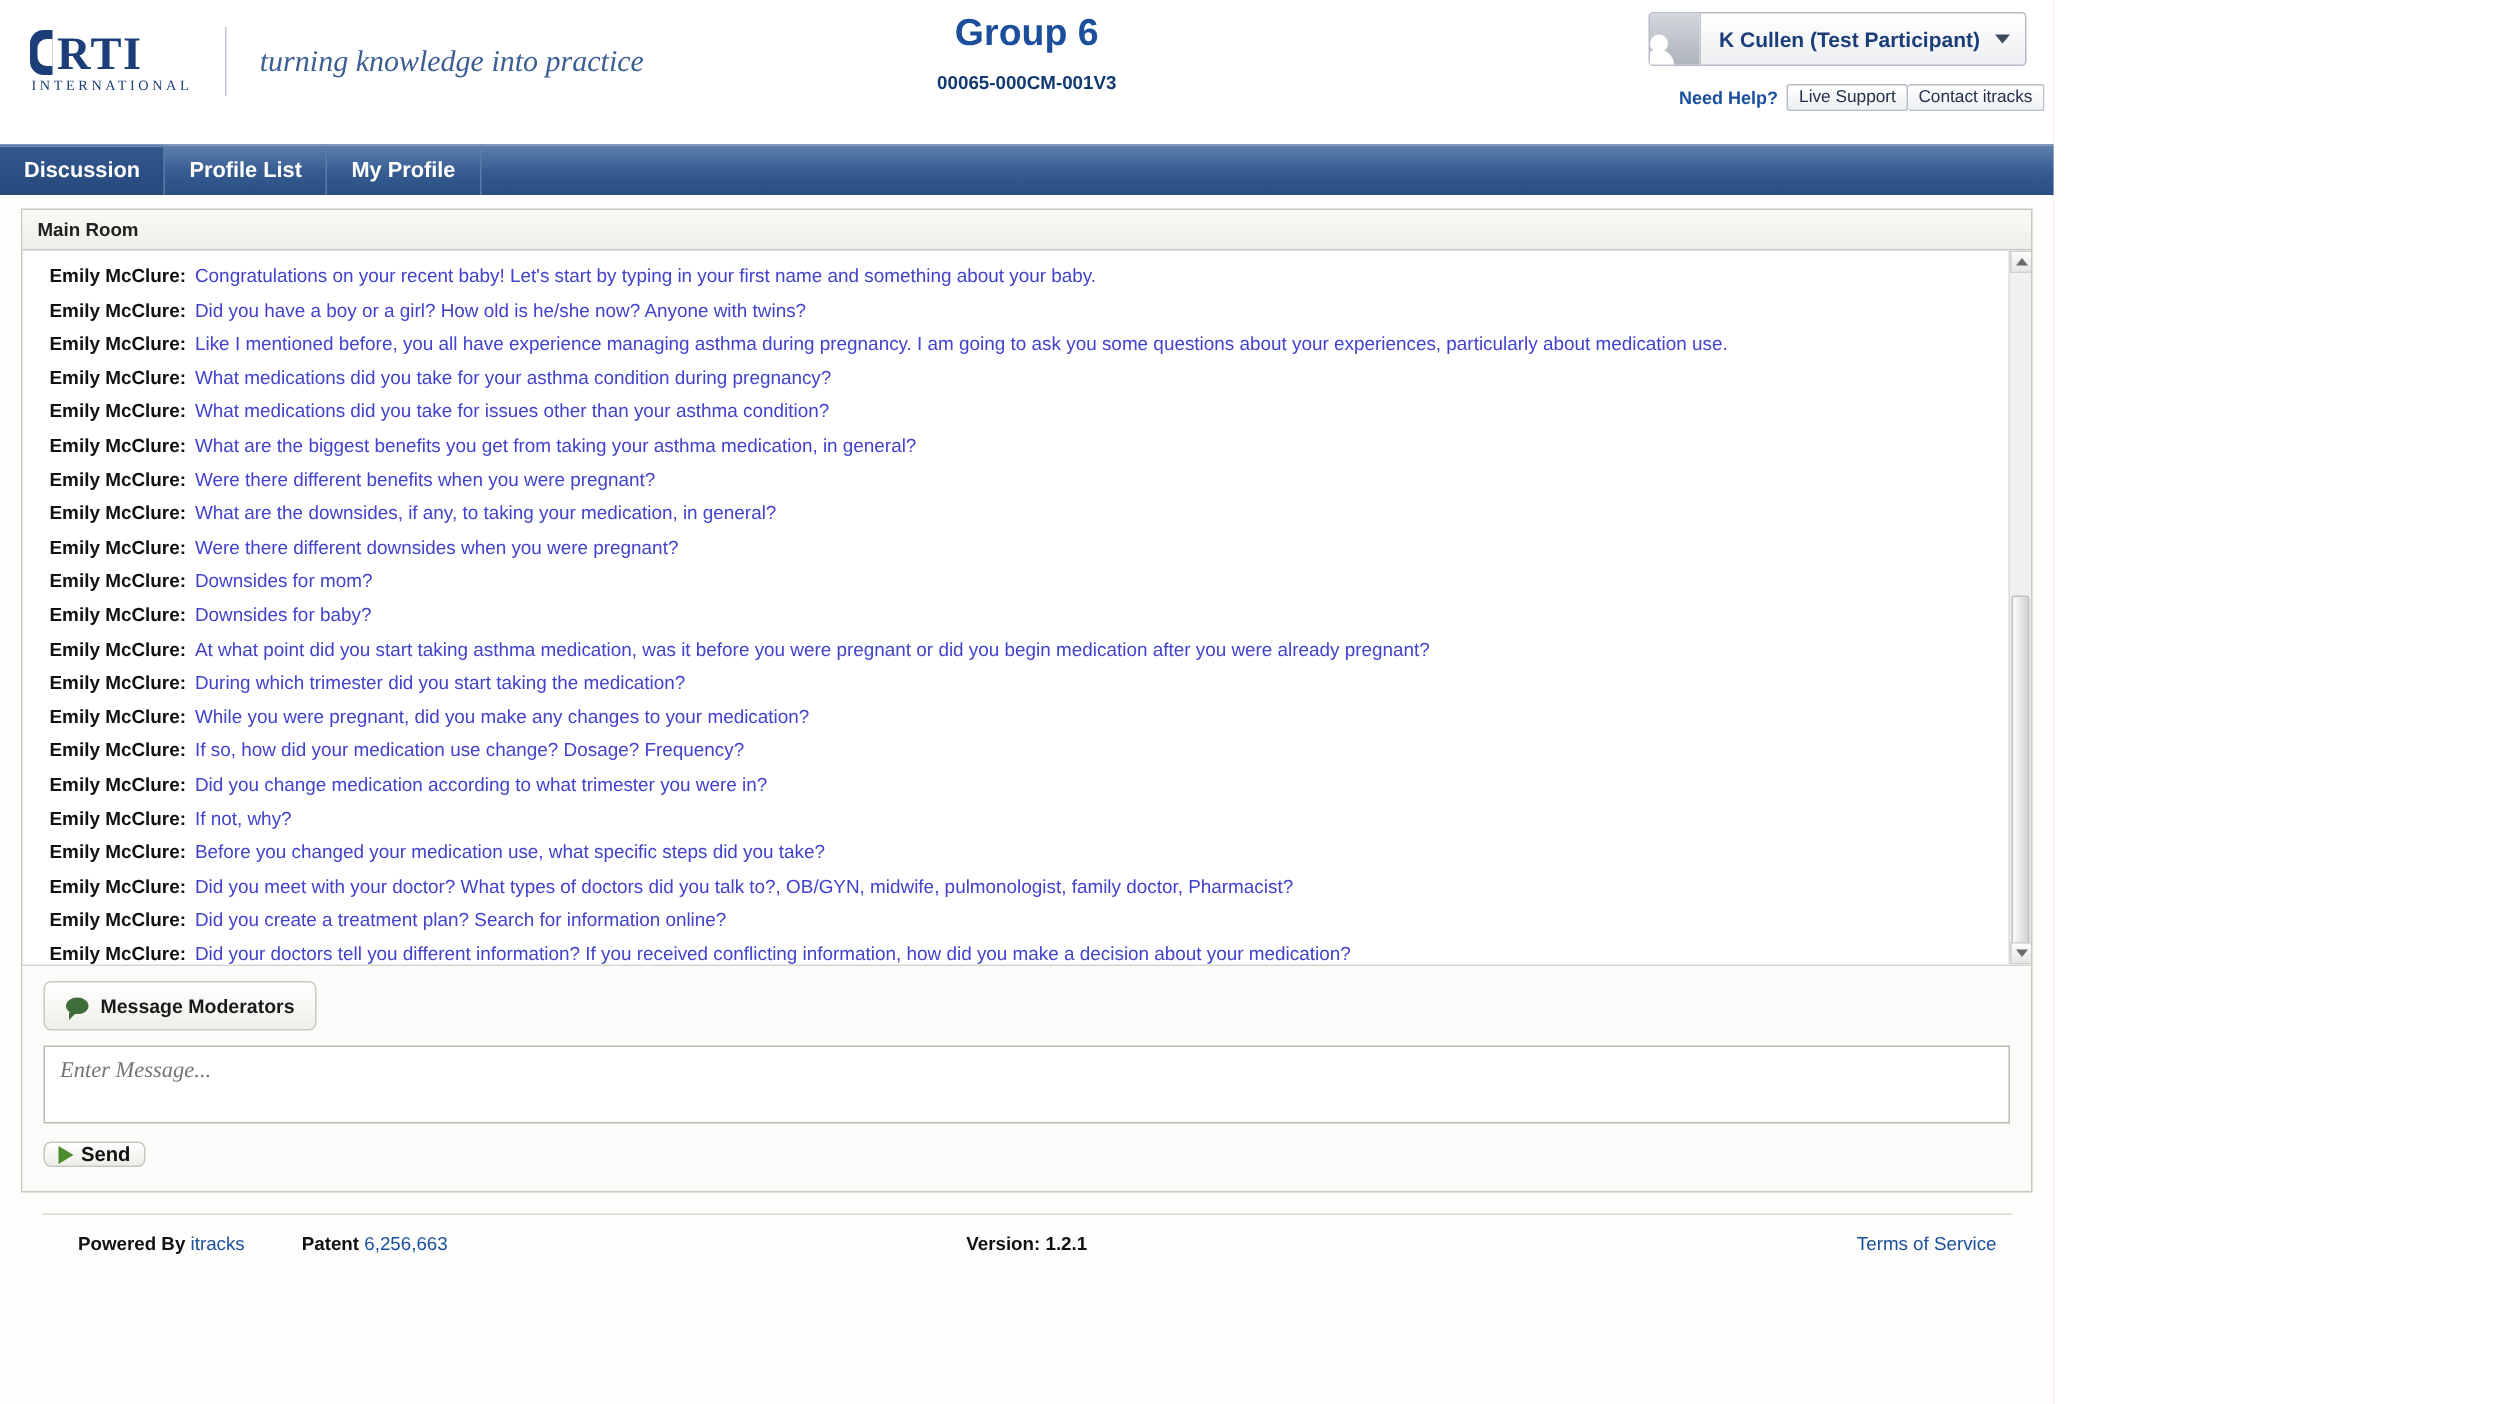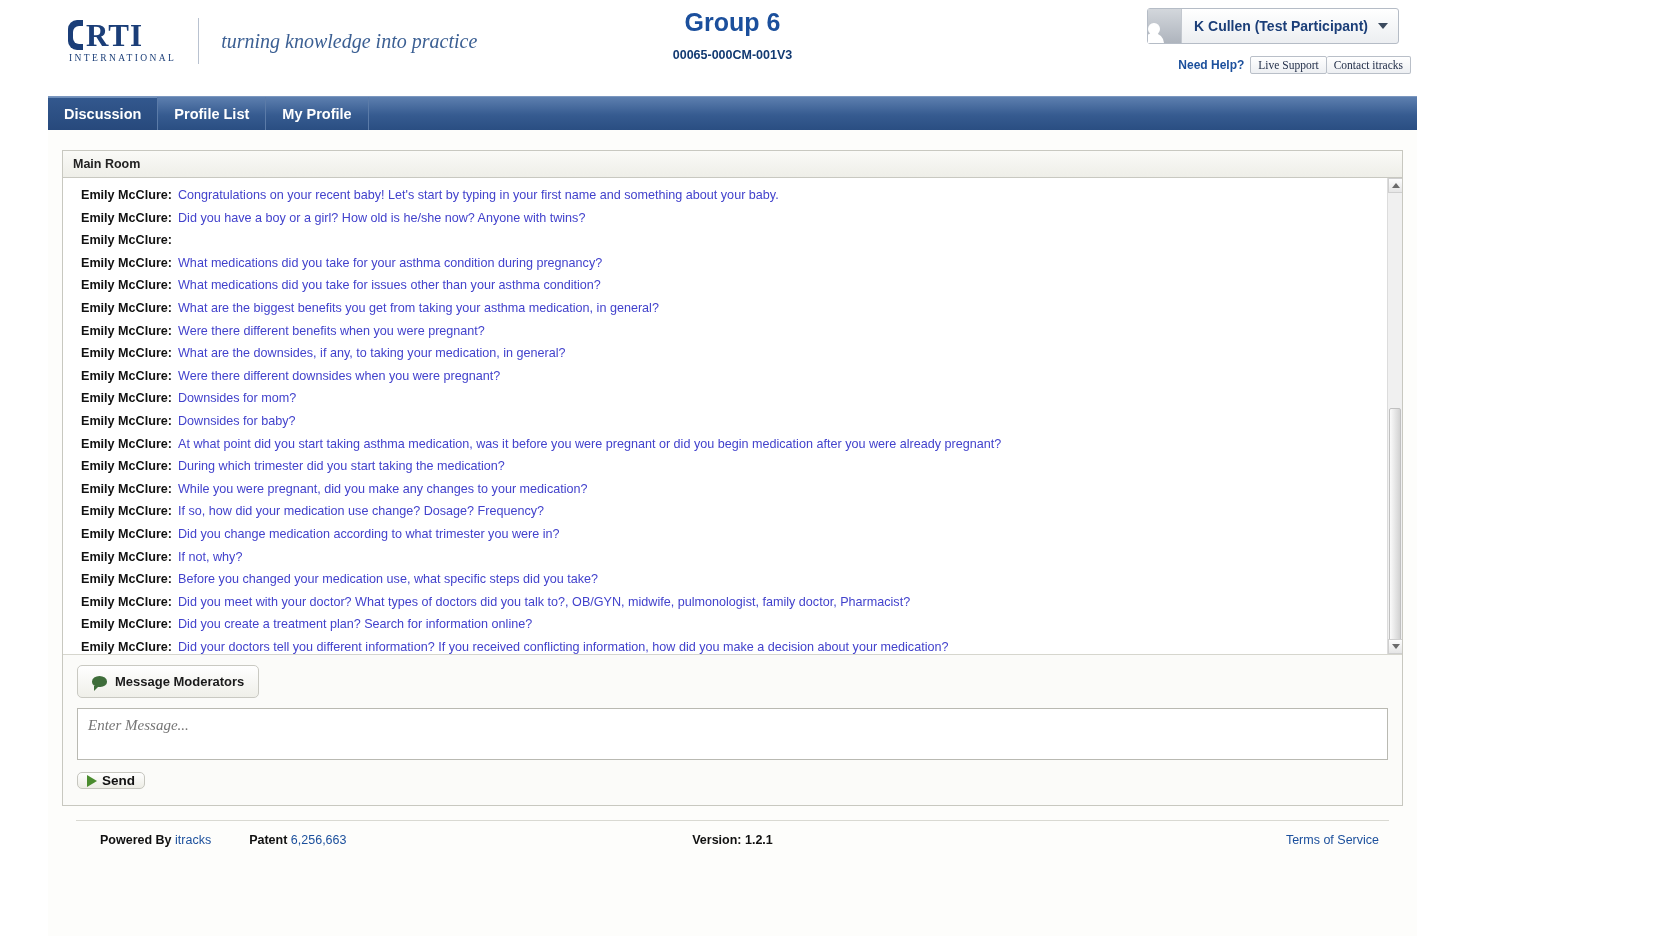--- a/index.html
+++ b/index.html
@@ -7,21 +7,20 @@
     margin: 0; padding: 0;
     width: 1669px; height: 936px;
     background: #ffffff;
     font-family: "Liberation Sans", sans-serif;
     overflow: hidden;
   }
   #app {
     position: relative;
     width: 1369px; height: 936px;
     background: #fca5a5;
-    margin-left: 48px;
   }
 
   
   .header {
     position: relative;
     height: 96px;
     background: #ffffff;
     border-bottom: 1px solid #ffffff;
   }
   .logo-wrap {
@@ -164,21 +163,20 @@
     font-weight: bold;
     margin-right: 6px;
   }
   .help-btn {
     border: 1px solid #b9bfc8;
     background: linear-gradient(#ffffff, #edeff2);
     padding: 2px 7px;
     font-size: 11.5px;
     color: #24304a;
     border-radius: 2px;
-    font-family: Liberation Serif, serif;
   }
   .help-btn + .help-btn { border-left: none; }
 
   
   .navbar {
     height: 34px;
     background: linear-gradient(#5d7faf, #365b90 55%, #2a4e82);
     display: flex;
     align-items: stretch;
     border-top: 1px solid #7b97bf;
@@ -193,21 +191,21 @@
     color: #ffffff;
     border-right: 1px solid #5b7ba8;
   }
   .nav-tab.active {
     background: linear-gradient(#33588e, #27497c);
     box-shadow: inset 0 1px 0 #6f8fba;
   }
 
   
   .content {
-    padding: 20px 14px 0 14px;
+    padding: 9px 14px 0 14px;
     background: #fdfdfb;
     height: calc(936px - 96px - 34px);
   }
   .panel {
     border: 1px solid #c8c8c0;
     background: #ffffff;
     height: 656px;
     display: flex;
     flex-direction: column;
   }
@@ -420,20 +418,21 @@
             <div class="msg">
               <span class="who">Emily McClure:</span>
               <span class="txt">Congratulations on your recent baby! Let's start by typing in your first name and something about your baby.</span>
             </div>
             <div class="msg">
               <span class="who">Emily McClure:</span>
               <span class="txt">Did you have a boy or a girl? How old is he/she now? Anyone with twins?</span>
             </div>
             <div class="msg">
               <span class="who">Emily McClure:</span>
+              <span class="txt">Like I mentioned before, you all have experience managing asthma during pregnancy. I am going to ask you some questions about your experiences, particularly about medication use.</span>
             </div>
             <div class="msg">
               <span class="who">Emily McClure:</span>
               <span class="txt">What medications did you take for your asthma condition during pregnancy?</span>
             </div>
             <div class="msg">
               <span class="who">Emily McClure:</span>
               <span class="txt">What medications did you take for issues other than your asthma condition?</span>
             </div>
             <div class="msg">

